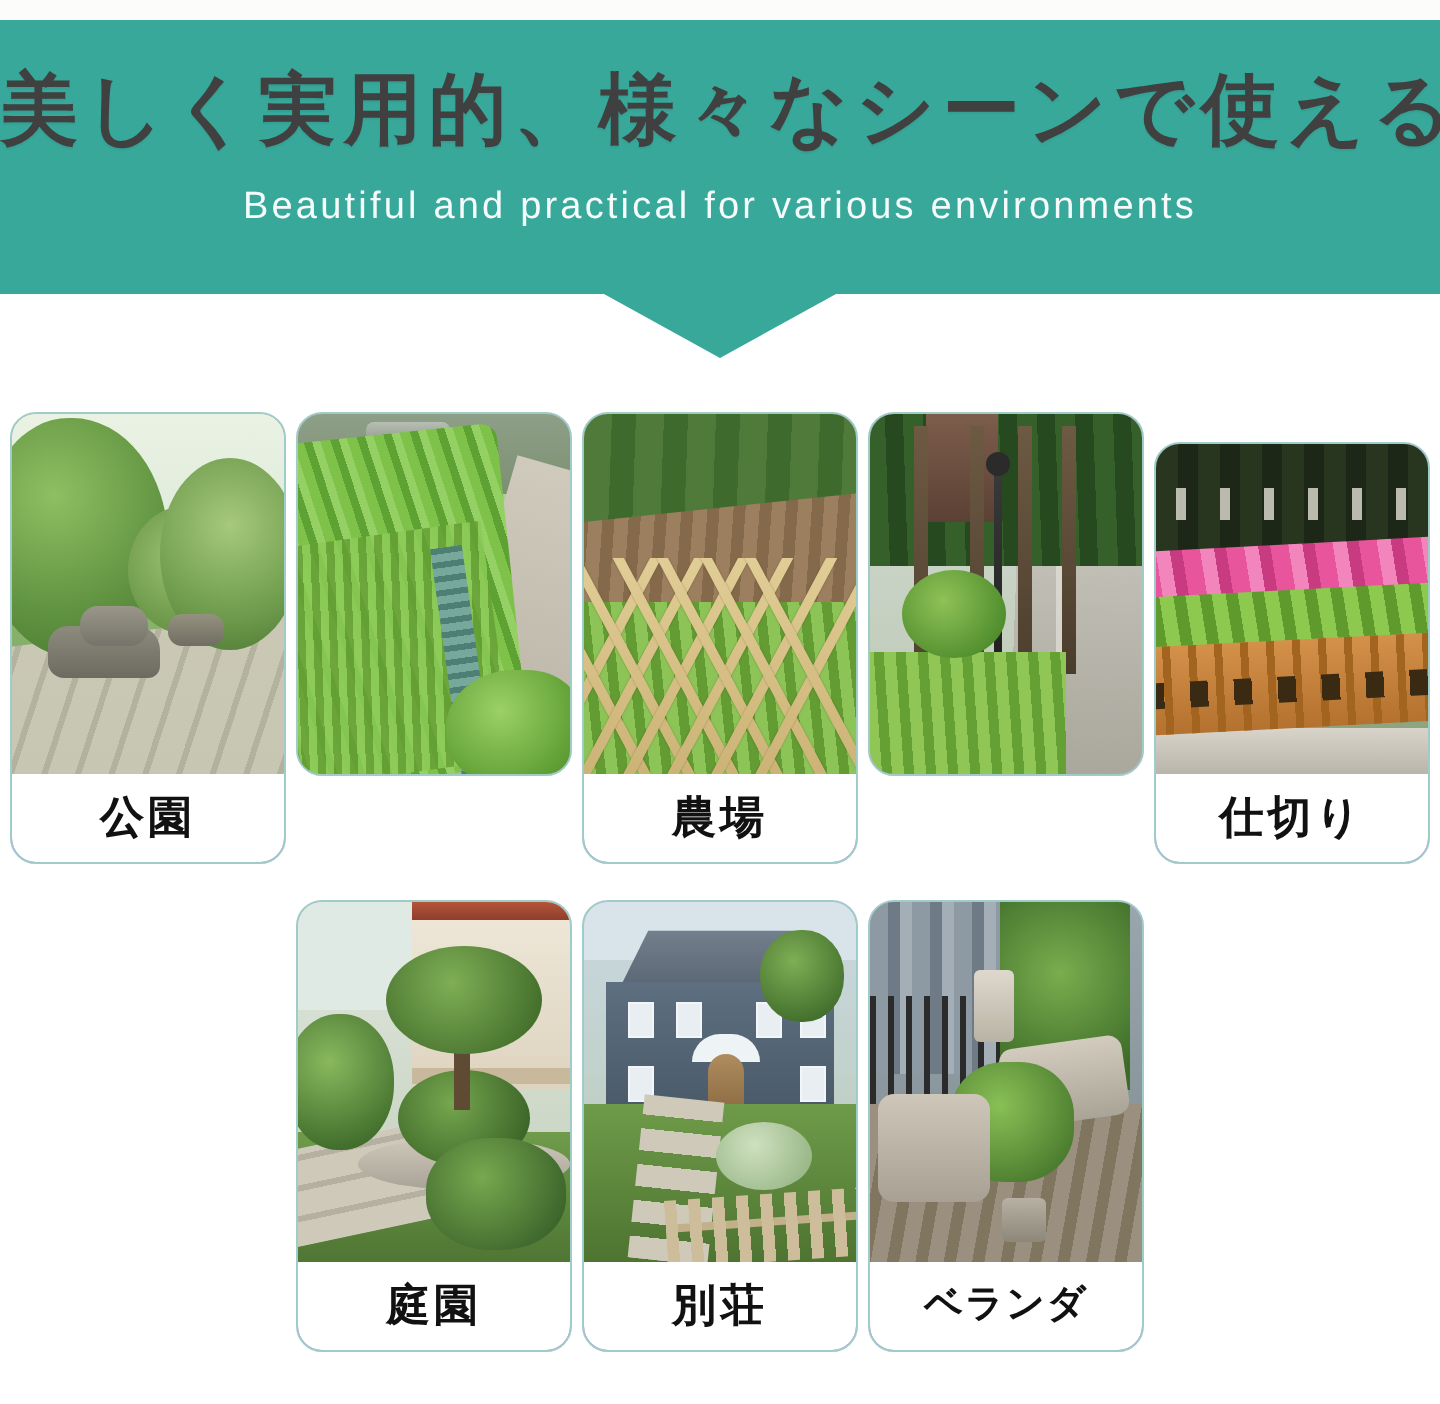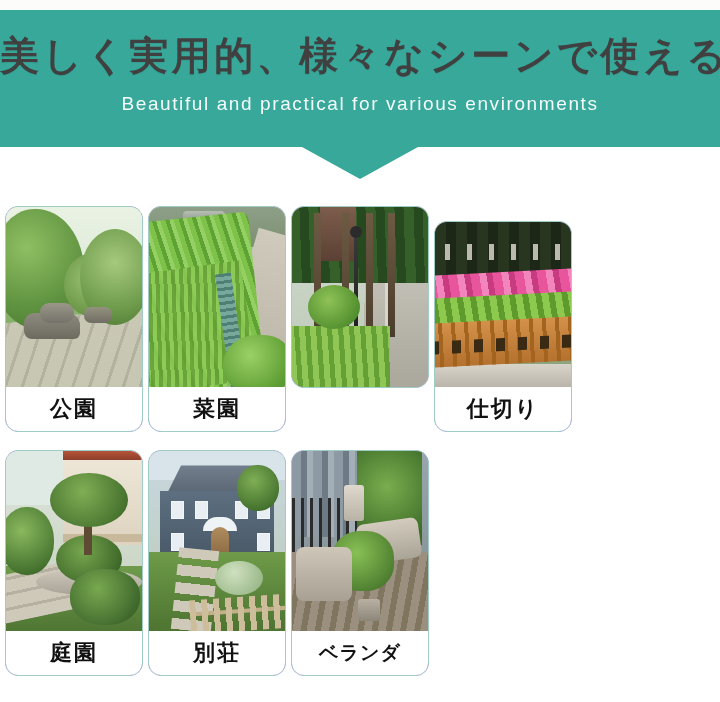--- a/index.html
+++ b/index.html
@@ -68,21 +68,21 @@
   .grid {
     padding: 0;
     margin: 0;
   }
   .row {
     display: flex;
     align-items: flex-start;
     padding-left: 5px;
   }
   .row-1 { margin-top: 59px; }
-  .row-2 { margin-top: 18px; }
+  .row-2 { margin-top: 18px; justify-content: center; }
 
   .card {
     width: 138px;
     border: 1.5px solid #9fccc6;
     border-radius: 13px;
     background: #6d28d9;
     overflow: hidden;
     margin-right: 5px;
     box-sizing: border-box;
     flex: 0 0 auto;
@@ -346,23 +346,46 @@
         <div class="scene s-veg">
           <div class="backstrip"></div>
             <div class="car"></div>
           <div class="walk"></div>
             <div class="hedge"></div>
             <div class="hedge2"></div>
           <div class="fence"></div>
             <div class="bush-br"></div>
         </div>
       </div>
-      <div class="card-label">菜園</div>
-    </div>
-
+    </div>
+
+    <div class="card">
+      <div class="card-image">
+        <div class="scene s-farm">
+          <div class="trees"></div>
+            <div class="field"></div>
+            <div class="hedge"></div>
+          <div class="lat">
+            <i class="a" style="left:2px"></i>
+              <i class="b" style="left:2px"></i>
+            <i class="a" style="left:24px"></i>
+              <i class="b" style="left:24px"></i>
+            <i class="a" style="left:46px"></i>
+              <i class="b" style="left:46px"></i>
+            <i class="a" style="left:68px"></i>
+              <i class="b" style="left:68px"></i>
+            <i class="a" style="left:90px"></i>
+              <i class="b" style="left:90px"></i>
+            <i class="a" style="left:112px"></i>
+              <i class="b" style="left:112px"></i>
+          </div>
+        </div>
+      </div>
+      <div class="card-label">農場</div>
+    </div>
 
     <div class="card">
       <div class="card-image">
         <div class="scene s-road">
           <div class="road"></div>
             <div class="road-line"></div>
           <div class="canopy"></div>
           <div class="bldg"></div>
           <div class="trunk t1"></div>
             <div class="trunk t2"></div>

